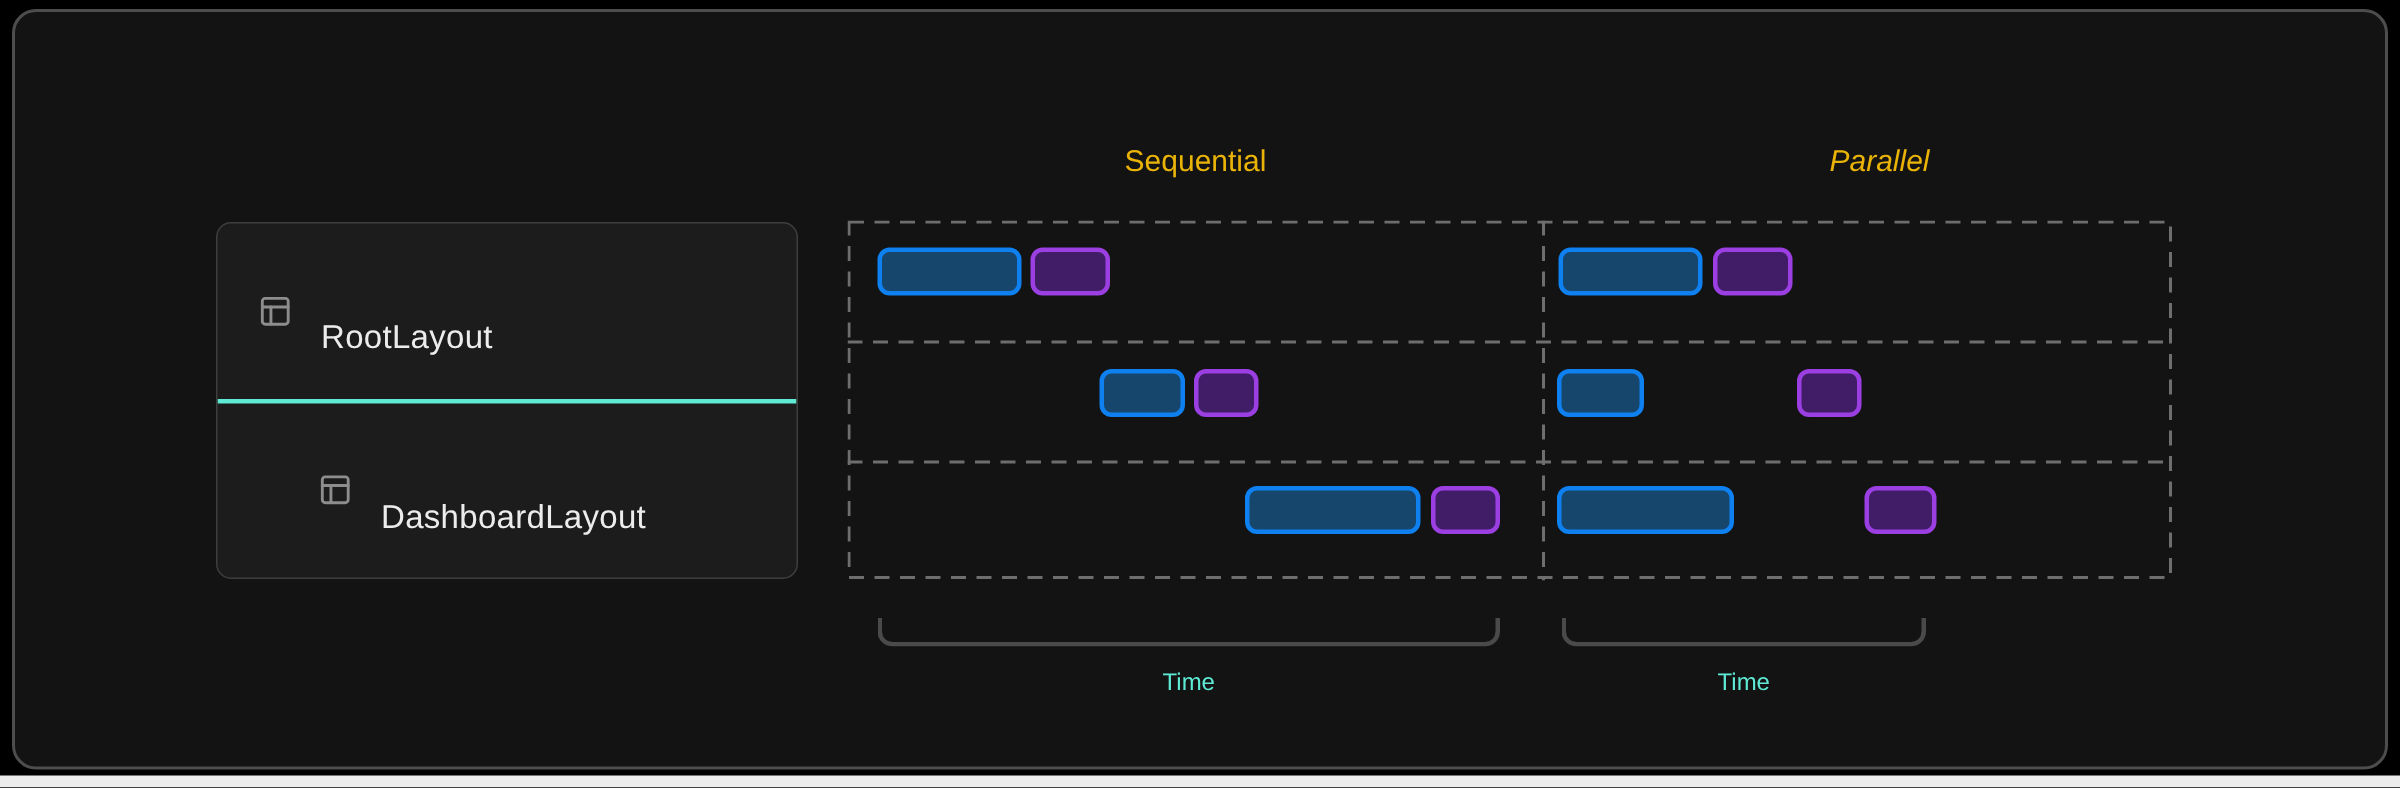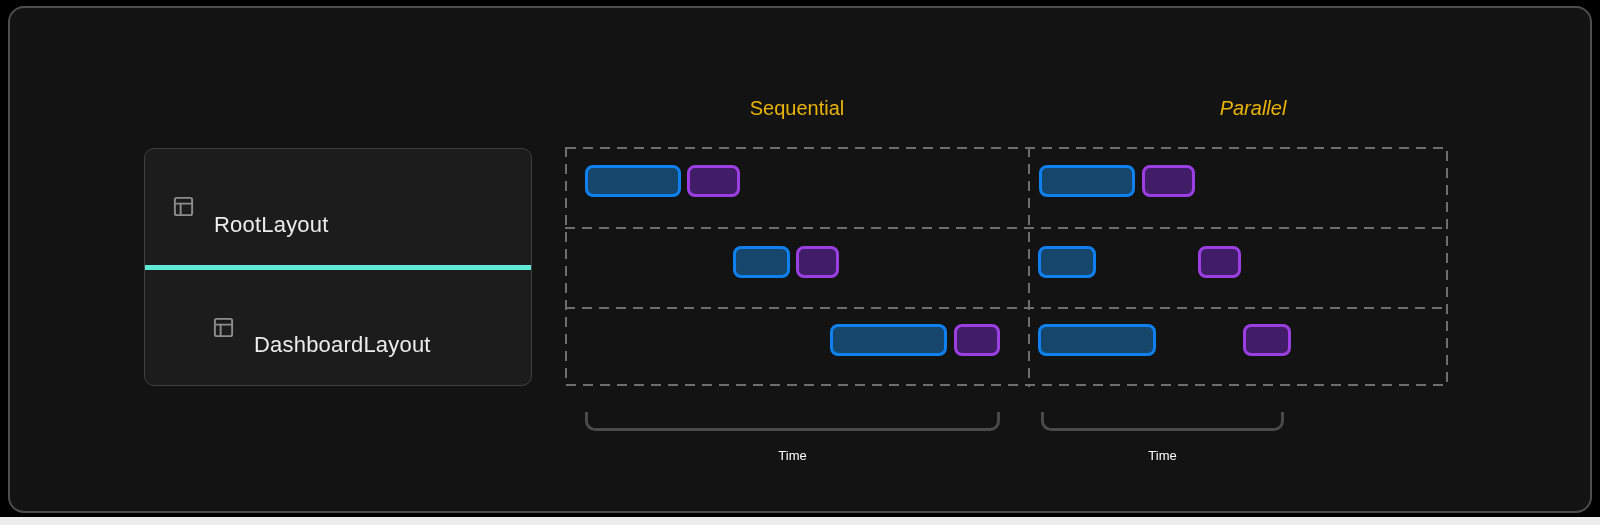--- a/index.html
+++ b/index.html
@@ -36,21 +36,21 @@
     display: flex; flex-direction: column;
     box-sizing: border-box;
     overflow: hidden;
   }
   .tree-row {
     flex: 1;
     display: flex; align-items: center;
     color: #ececec;
     font-size: 22px;
   }
-  .tree-row + .tree-row { border-top: 5px solid #5eead4; }
+  .tree-row + .tree-row { border-top: 3px solid #5eead4; }
   .tree-row.lvl0 { padding-left: 27px; }
   .tree-row.lvl1 { padding-left: 67px; }
   .tree-row.lvl2 { padding-left: 107px; }
   .ticon { width: 23px; height: 23px; margin-right: 19px; display: inline-flex; }
   .ticon svg { width: 100%; height: 100%; }
   .tlabel { letter-spacing: 0.2px; margin-top: 36px; }
 
   
   .col-header {
     position: absolute; top: 87px; height: 26px;
@@ -74,21 +74,21 @@
   
   .bracket {
     position: absolute; top: 404px; height: 19px;
     border: 3px solid #4a4a4a; border-top: none;
     border-radius: 0 0 10px 10px;
     box-sizing: border-box;
   }
   .time-label {
     position: absolute; top: 436px; height: 24px;
     text-align: center;
-    color: #ffffff; font-size: 13px; line-height: 24px;
+    color: #5eead4; font-size: 16px; line-height: 24px;
   }
 </style>
 </head>
 <body>
 
 <div class="stage">
   <div class="card">
 
     <div class="tree-panel">
       <div class="tree-row lvl0">

